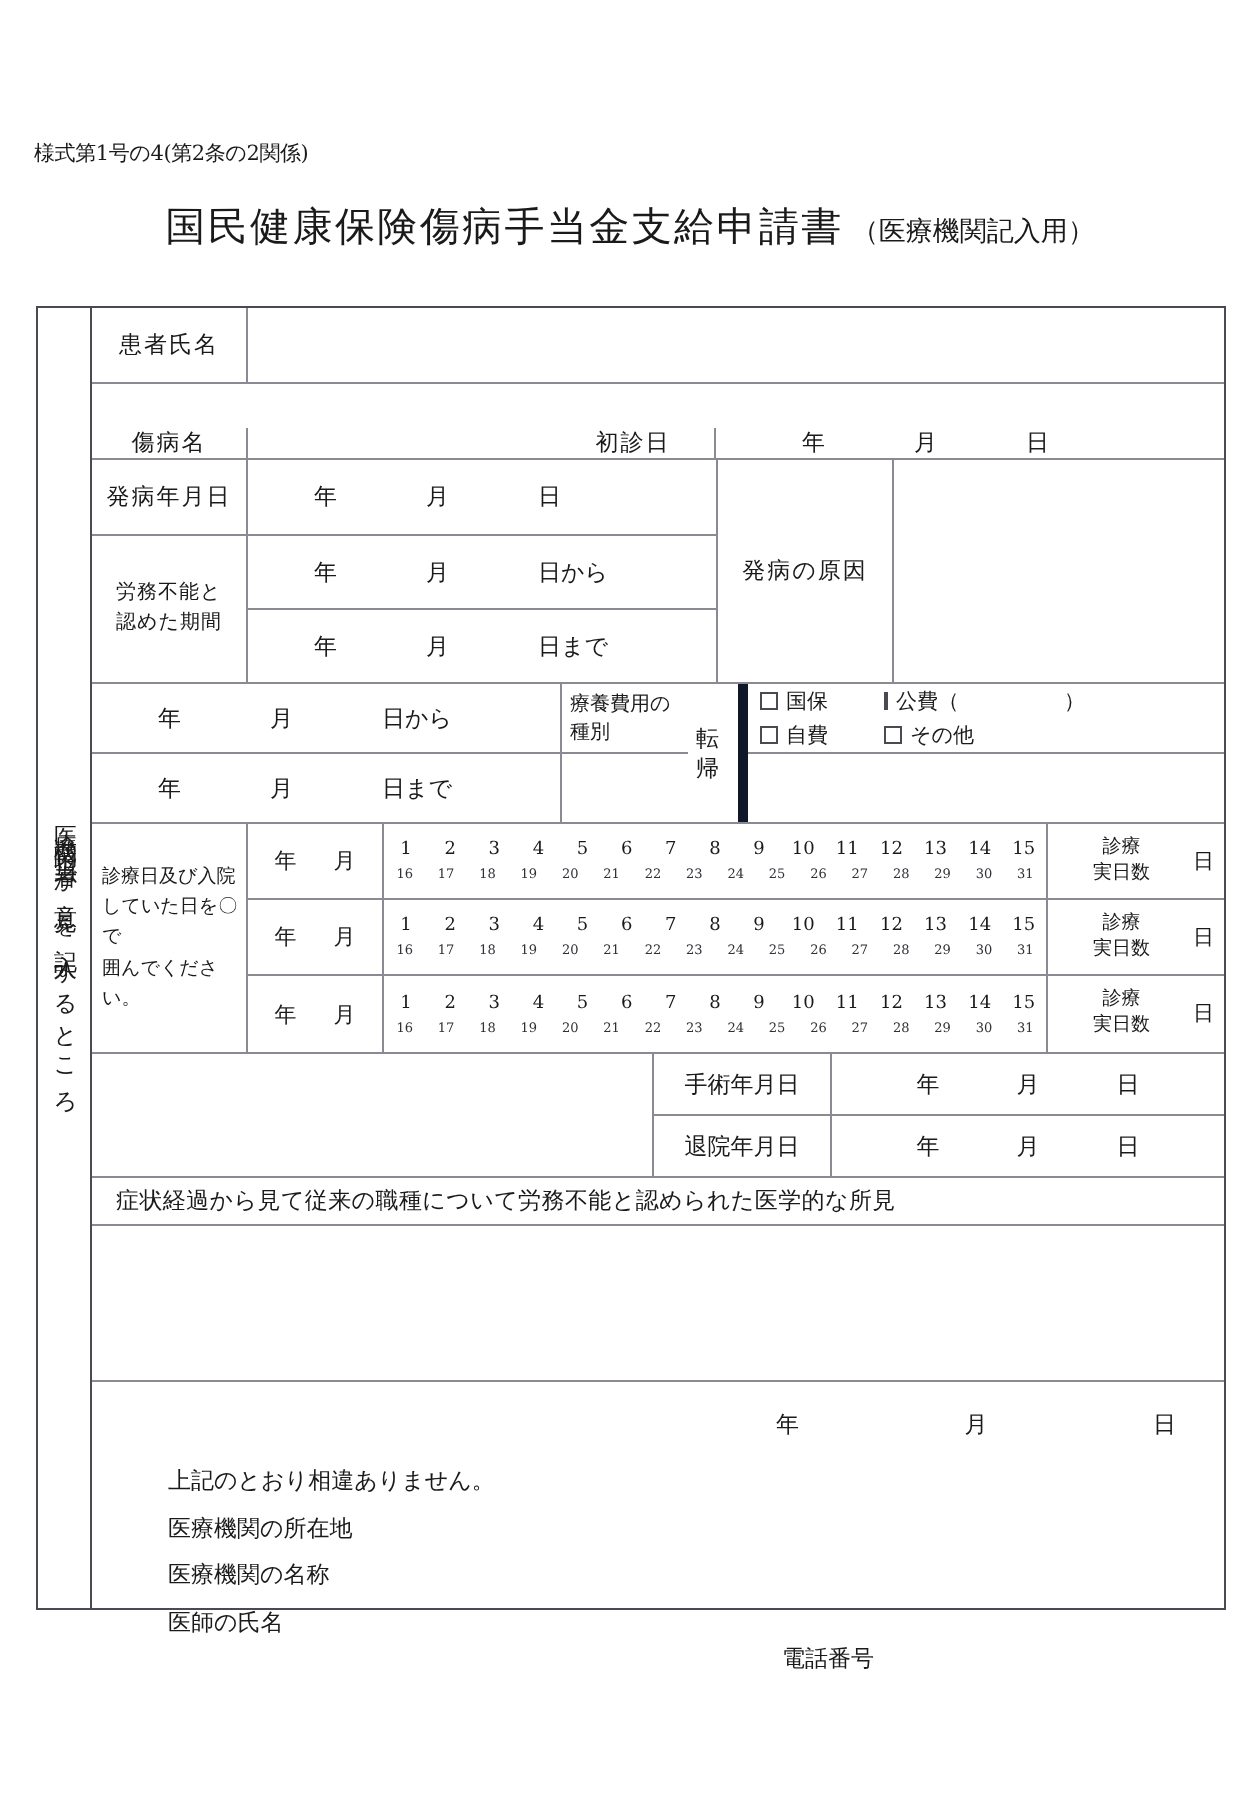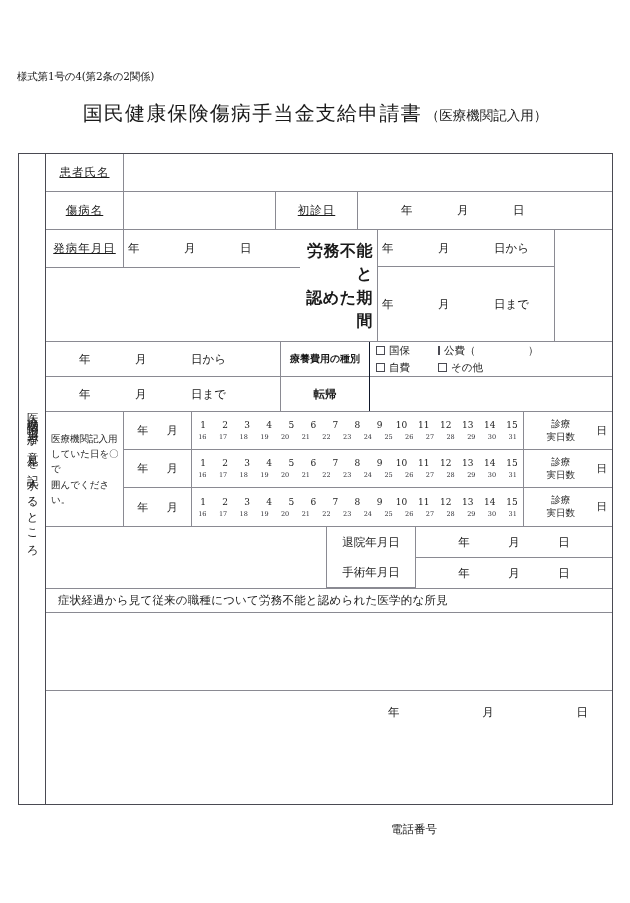--- a/index.html
+++ b/index.html
@@ -92,21 +92,21 @@
   .cell {
     box-sizing: border-box;
     display: flex;
     align-items: center;
     font-size: 11.5px;
     padding: 0 4px;
     min-width: 0;
   }
   .cell.vr { border-right: 1px solid #8a8a92; }
   .cell.ctr { justify-content: center; }
-  .cell.lbl { justify-content: center; letter-spacing: 1px; text-decoration: underline; }
+  .cell.lbl { justify-content: center; letter-spacing: 1px; }
   .cell.blank { }
 
   
   .datetrip {
     display: flex;
     align-items: center;
     justify-content: center;
     width: 100%;
     font-size: 11.5px;
   }
@@ -114,25 +114,24 @@
     font-style: normal;
     display: inline-block;
     text-align: left;
   }
   .dt-y { width: 56px; text-align: center; }
   .dt-m { width: 56px; text-align: center; }
   .dt-d { width: 56px; text-align: center; }
 
   
   .twoline {
-    text-align: right;
+    text-align: left;
     line-height: 1.45;
-    font-size: 16px;
+    font-size: 10px;
     letter-spacing: 0.5px;
-    font-weight: bold;
   }
 
   
   .chkwrap {
     display: flex;
     flex-direction: column;
     justify-content: center;
     gap: 3px;
     width: 100%;
     padding: 2px 0 2px 6px;
@@ -240,36 +239,36 @@
     <span>医療機関担当者が意見を記入するところ</span>
   </div>
 
   <div class="body-col">
 
     <div class="row" style="height:38px;">
       <div class="cell vr lbl" style="flex:0 0 78px;">患者氏名</div>
       <div class="cell blank" style="flex:1 1 auto;"></div>
     </div>
 
-    <div class="row" style="height:38px;">
+    <div class="row" style="height:38px;align-items:flex-end;">
       <div class="cell vr lbl" style="flex:0 0 78px;">傷病名</div>
       <div class="cell vr blank" style="flex:0 0 152px;"></div>
       <div class="cell vr lbl" style="flex:0 0 82px;">初診日</div>
       <div class="cell ctr" style="flex:1 1 auto;">
         <div class="datetrip">
           <i class="dt-y">年</i>
           <i class="dt-m">月</i>
           <i class="dt-d">日</i>
         </div>
       </div>
     </div>
 
     <div class="row" style="height:112px;">
 
-      <div style="flex:0 0 312px; display:flex; flex-direction:row; border-right:1px solid #8a8a92;">
+      <div style="flex:0 0 312px; display:flex; flex-direction:column; border-right:1px solid #8a8a92;">
         <div class="row" style="height:38px;">
           <div class="cell vr lbl" style="flex:0 0 78px;">発病年月日</div>
           <div class="cell ctr" style="flex:1 1 auto;">
             <div class="datetrip">
               <i class="dt-y">年</i>
               <i class="dt-m">月</i>
               <i class="dt-d">日</i>
             </div>
           </div>
         </div>
@@ -296,20 +295,21 @@
                   <i class="dt-y">年</i>
                   <i class="dt-m">月</i>
                   <i class="dt-d">日まで</i>
                 </div>
               </div>
             </div>
           </div>
         </div>
       </div>
 
+      <div class="cell vr lbl" style="flex:0 0 88px;">発病の原因</div>
       <div class="cell blank" style="flex:1 1 auto;"></div>
     </div>
 
     <div class="row" style="height:70px;">
       <div style="flex:0 0 234px; display:flex; flex-direction:column; border-right:1px solid #8a8a92;">
         <div class="row" style="height:35px;">
           <div class="cell ctr" style="flex:1 1 auto;">
             <div class="datetrip">
               <i class="dt-y">年</i>
               <i class="dt-m">月</i>
@@ -321,21 +321,21 @@
           <div class="cell ctr" style="flex:1 1 auto;">
             <div class="datetrip">
               <i class="dt-y">年</i>
               <i class="dt-m">月</i>
               <i class="dt-d">日まで</i>
             </div>
           </div>
         </div>
       </div>
 
-      <div style="flex:0 0 88px; display:flex; flex-direction:column; border-right:1px solid #0f172a;font-weight:bold;">
+      <div style="flex:0 0 88px; display:flex; flex-direction:row; border-right:5px solid #0f172a;">
         <div class="row" style="height:35px;">
           <div class="cell ctr" style="flex:1 1 auto; font-size:10px;">療養費用の種別</div>
         </div>
         <div class="row last" style="flex:1 1 auto;">
           <div class="cell ctr" style="flex:1 1 auto;">転帰</div>
         </div>
       </div>
 
       <div style="flex:1 1 auto; display:flex; flex-direction:column;">
         <div class="row" style="height:35px;">
@@ -363,21 +363,21 @@
               </div>
             </div>
           </div>
         </div>
       </div>
     </div>
 
     <div class="row" style="height:115px;">
       <div class="cell vr" style="flex:0 0 78px; justify-content:flex-start;">
         <div style="font-size:9.5px; line-height:1.6; text-align:left; padding-left:1px;">
-          <div>医療機関記入用</div>
+          <div>診療日及び入院</div>
           <div>していた日を〇で</div>
           <div>囲んでください。</div>
         </div>
       </div>
       <div style="flex:1 1 auto; display:flex; flex-direction:column;">
 
         <div class="row" style="height:38px;">
           <div class="cell vr ctr" style="flex:0 0 68px;">
             <div class="datetrip" style="font-size:11px;">
               <i style="width:30px; text-align:center;">年</i>
@@ -548,25 +548,25 @@
           </div>
         </div>
 
       </div>
     </div>
 
 
     <div class="row" style="height:62px;">
       <div class="cell vr blank" style="flex:1 1 auto;"></div>
       <div style="flex:0 0 88px; display:flex; flex-direction:column; border-right:1px solid #8a8a92;">
+        <div class="row" style="height:31px;">
+          <div class="cell ctr" style="flex:1 1 auto;">手術年月日</div>
+        </div>
         <div class="row last" style="flex:1 1 auto;">
           <div class="cell ctr" style="flex:1 1 auto;">退院年月日</div>
-        </div>
-        <div class="row" style="height:31px;">
-          <div class="cell ctr" style="flex:1 1 auto;">手術年月日</div>
         </div>
       </div>
       <div style="flex:0 0 196px; display:flex; flex-direction:column;">
         <div class="row" style="height:31px;">
           <div class="cell ctr" style="flex:1 1 auto;">
             <div class="datetrip">
               <i style="width:50px; text-align:center;">年</i>
               <i style="width:50px; text-align:center;">月</i>
               <i style="width:50px; text-align:center;">日</i>
             </div>
@@ -589,17 +589,23 @@
     <div class="row" style="height:78px;">
       <div class="cell blank" style="flex:1 1 auto;"></div>
     </div>
 
     <div class="sigblock">
       <div class="sig-date">
         <span>年</span>
         <span>月</span>
         <span>日</span>
       </div>
+      <div class="sig-lines">
+        <div>上記のとおり相違ありません。</div>
+        <div>医療機関の所在地</div>
+        <div>医療機関の名称</div>
+        <div>医師の氏名</div>
+      </div>
       <div class="sig-tel">電話番号</div>
     </div>
 
   </div>
 </div>
 
 </body></html>

